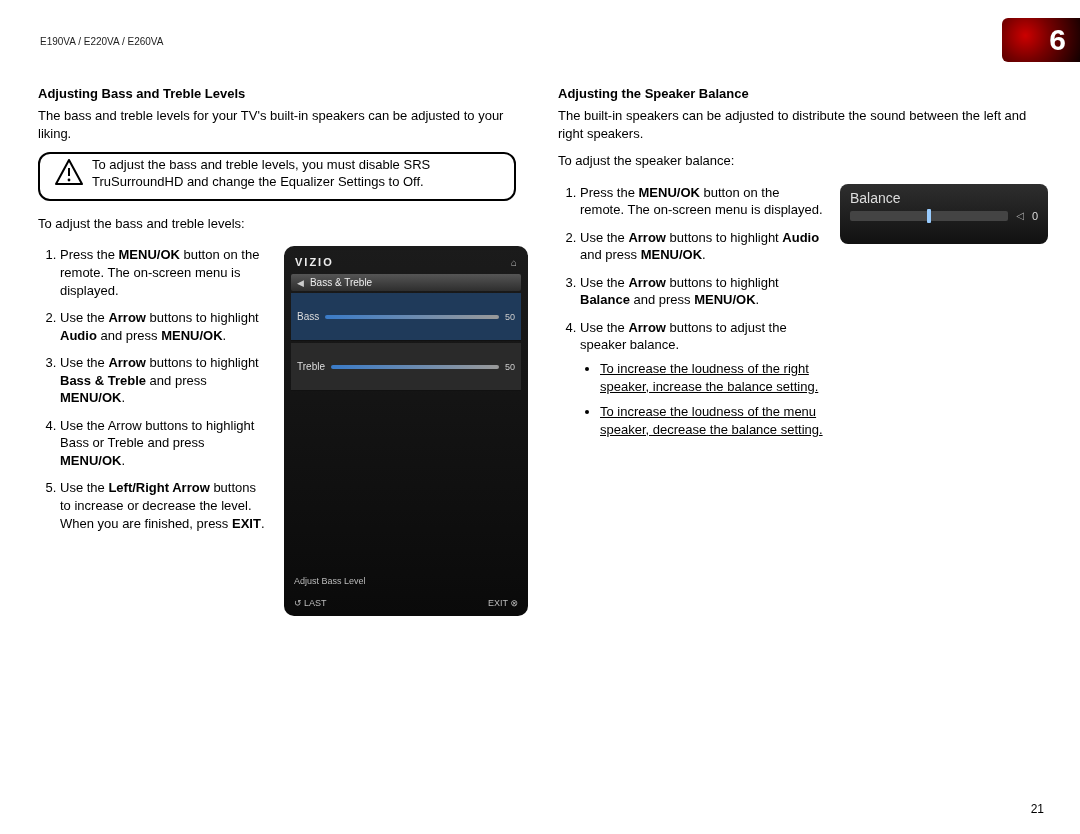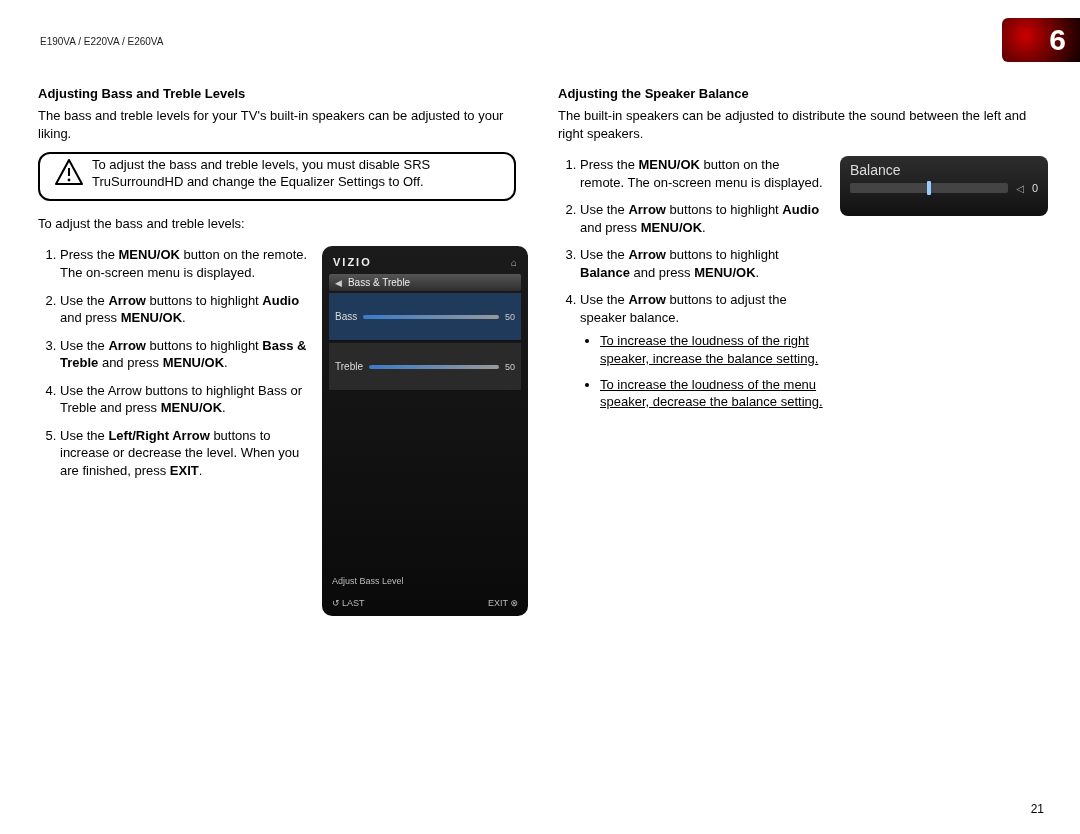--- a/index.html
+++ b/index.html
@@ -110,21 +110,21 @@
     margin: 6px 0 0 0;
     padding-left: 20px;
     text-decoration: underline;
   }
   ul.bullets > li {
     margin-bottom: 8px;
     line-height: 1.35;
   }
   
   .tv-figure {
-    width: 206px;
+    width: 244px;
     height: 370px;
     background: linear-gradient(#1b1b1b, #0a0a0a);
     border-radius: 10px;
     padding: 8px 7px;
     box-sizing: border-box;
     color: #ddd;
     font-size: 10px;
     position: relative;
     margin-top: 4px;
   }
@@ -319,20 +319,21 @@
           <span>EXIT ⊗</span>
         </div>
       </div>
     </div>
   </div>
 </div>
 
 <div class="col col-right">
   <div class="section-heading">Adjusting the Speaker Balance</div>
   <div class="para">The built-in speakers can be adjusted to distribute the sound between the left and right speakers.</div>
+  <div class="para">To adjust the speaker balance:</div>
 
   <div class="two-col-pane">
     <div class="steps-col">
       <ol class="steps">
         <li>
           <span>Press the </span><b>MENU/OK</b><span> button on the remote. The on-screen menu is displayed.</span>
         </li>
         <li>
           <span>Use the </span><b>Arrow</b><span> buttons to highlight </span><b>Audio</b><span> and press </span><b>MENU/OK</b><span>.</span>
         </li>

